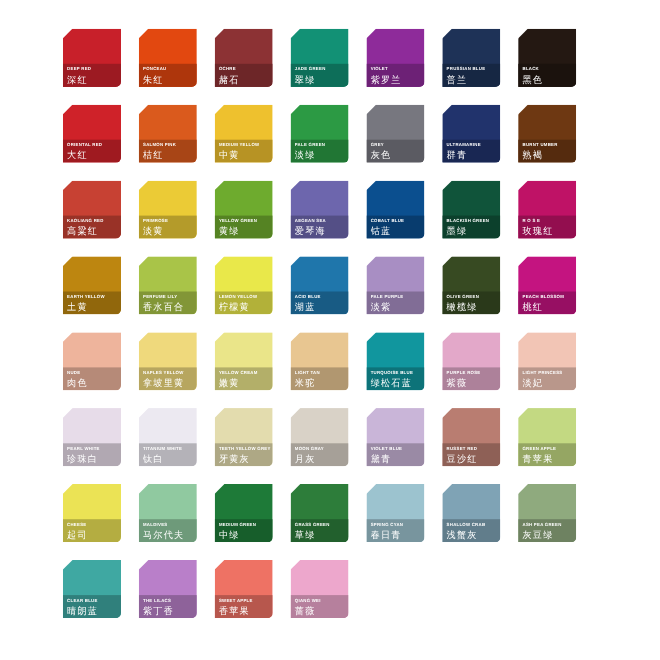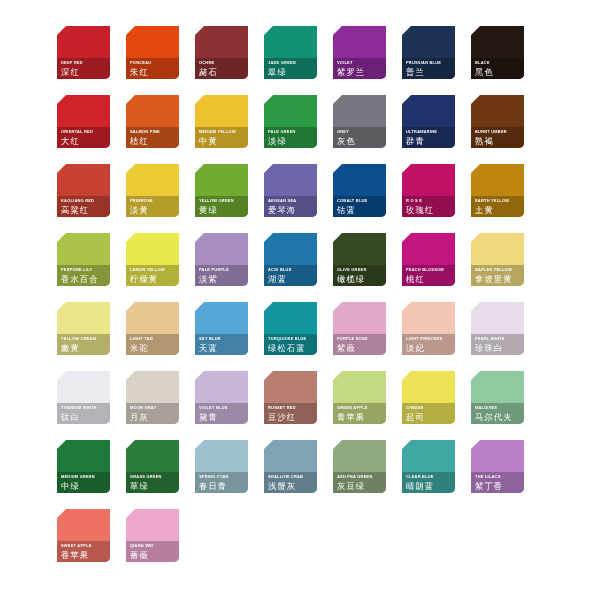--- a/index.html
+++ b/index.html
@@ -231,20 +231,28 @@
       </div>
       <div class="swatch-card light-text">
         <div class="swatch-top" style="background: rgb(11, 79, 143);"></div>
         <div class="swatch-band" style="background: rgb(8, 60, 110);"></div>
         <div class="swatch-labels">
           <span class="swatch-en" style="transform: scaleX(0.959);">COBALT BLUE</span>
           <span class="swatch-cn" style="transform-origin: left center; transform: scaleX(0.959);">钴蓝</span>
         </div>
       </div>
       <div class="swatch-card light-text">
+        <div class="swatch-top" style="background: rgb(16, 84, 58);"></div>
+        <div class="swatch-band" style="background: rgb(12, 64, 44);"></div>
+        <div class="swatch-labels">
+          <span class="swatch-en" style="transform: scaleX(0.959);">BLACKISH GREEN</span>
+          <span class="swatch-cn" style="transform-origin: left center; transform: scaleX(0.959);">墨绿</span>
+        </div>
+      </div>
+      <div class="swatch-card light-text">
         <div class="swatch-top" style="background: rgb(191, 18, 102);"></div>
         <div class="swatch-band" style="background: rgb(147, 14, 79);"></div>
         <div class="swatch-labels">
           <span class="swatch-en" style="transform: scaleX(0.959);">R O S E</span>
           <span class="swatch-cn" style="transform-origin: left center; transform: scaleX(0.959);">玫瑰红</span>
         </div>
       </div>
       <div class="swatch-card light-text">
         <div class="swatch-top" style="background: rgb(189, 134, 16);"></div>
         <div class="swatch-band" style="background: rgb(145, 103, 12);"></div>
@@ -263,52 +271,60 @@
       </div>
       <div class="swatch-card light-text">
         <div class="swatch-top" style="background: rgb(233, 232, 74);"></div>
         <div class="swatch-band" style="background: rgb(178, 177, 57);"></div>
         <div class="swatch-labels">
           <span class="swatch-en" style="transform: scaleX(0.959);">LEMON YELLOW</span>
           <span class="swatch-cn" style="transform-origin: left center; transform: scaleX(0.959);">柠檬黄</span>
         </div>
       </div>
       <div class="swatch-card light-text">
+        <div class="swatch-top" style="background: rgb(31, 118, 171);"></div>
+        <div class="swatch-band" style="background: rgb(24, 91, 132);"></div>
+        <div class="swatch-labels">
+          <span class="swatch-en" style="transform: scaleX(0.959);">ACID BLUE</span>
+          <span class="swatch-cn" style="transform-origin: left center; transform: scaleX(0.959);">湖蓝</span>
+        </div>
+      </div>
+      <div class="swatch-card light-text">
         <div class="swatch-top" style="background: rgb(168, 142, 195);"></div>
         <div class="swatch-band" style="background: rgb(129, 109, 150);"></div>
         <div class="swatch-labels">
           <span class="swatch-en" style="transform: scaleX(0.959);">PALE PURPLE</span>
           <span class="swatch-cn" style="transform-origin: left center; transform: scaleX(0.959);">淡紫</span>
         </div>
       </div>
       <div class="swatch-card light-text">
-        <div class="swatch-top" style="background: rgb(31, 118, 171);"></div>
-        <div class="swatch-band" style="background: rgb(24, 91, 132);"></div>
-        <div class="swatch-labels">
-          <span class="swatch-en" style="transform: scaleX(0.959);">ACID BLUE</span>
-          <span class="swatch-cn" style="transform-origin: left center; transform: scaleX(0.959);">湖蓝</span>
-        </div>
-      </div>
-      <div class="swatch-card light-text">
         <div class="swatch-top" style="background: rgb(55, 74, 34);"></div>
         <div class="swatch-band" style="background: rgb(42, 57, 26);"></div>
         <div class="swatch-labels">
           <span class="swatch-en" style="transform: scaleX(0.959);">OLIVE GREEN</span>
           <span class="swatch-cn" style="transform-origin: left center; transform: scaleX(0.959);">橄榄绿</span>
         </div>
       </div>
       <div class="swatch-card light-text">
         <div class="swatch-top" style="background: rgb(196, 20, 128);"></div>
         <div class="swatch-band" style="background: rgb(151, 15, 99);"></div>
         <div class="swatch-labels">
           <span class="swatch-en" style="transform: scaleX(0.959);">PEACH BLOSSOM</span>
           <span class="swatch-cn" style="transform-origin: left center; transform: scaleX(0.959);">桃红</span>
         </div>
       </div>
       <div class="swatch-card light-text">
+        <div class="swatch-top" style="background: rgb(238, 180, 156);"></div>
+        <div class="swatch-band" style="background: rgb(182, 138, 120);"></div>
+        <div class="swatch-labels">
+          <span class="swatch-en" style="transform: scaleX(0.959);">NUDE</span>
+          <span class="swatch-cn" style="transform-origin: left center; transform: scaleX(0.959);">肉色</span>
+        </div>
+      </div>
+      <div class="swatch-card light-text">
         <div class="swatch-top" style="background: rgb(239, 217, 124);"></div>
         <div class="swatch-band" style="background: rgb(183, 166, 95);"></div>
         <div class="swatch-labels">
           <span class="swatch-en" style="transform: scaleX(0.959);">NAPLES YELLOW</span>
           <span class="swatch-cn" style="transform-origin: left center; transform: scaleX(0.959);">拿坡里黄</span>
         </div>
       </div>
       <div class="swatch-card light-text">
         <div class="swatch-top" style="background: rgb(234, 229, 137);"></div>
         <div class="swatch-band" style="background: rgb(179, 175, 105);"></div>
@@ -319,28 +335,20 @@
       </div>
       <div class="swatch-card light-text">
         <div class="swatch-top" style="background: rgb(232, 198, 145);"></div>
         <div class="swatch-band" style="background: rgb(177, 151, 112);"></div>
         <div class="swatch-labels">
           <span class="swatch-en" style="transform: scaleX(0.959);">LIGHT TAN</span>
           <span class="swatch-cn" style="transform-origin: left center; transform: scaleX(0.959);">米驼</span>
         </div>
       </div>
       <div class="swatch-card light-text">
-        <div class="swatch-top" style="background: rgb(87, 166, 216);"></div>
-        <div class="swatch-band" style="background: rgb(67, 128, 166);"></div>
-        <div class="swatch-labels">
-          <span class="swatch-en" style="transform: scaleX(0.959);">SKY BLUE</span>
-          <span class="swatch-cn" style="transform-origin: left center; transform: scaleX(0.959);">天蓝</span>
-        </div>
-      </div>
-      <div class="swatch-card light-text">
         <div class="swatch-top" style="background: rgb(17, 150, 158);"></div>
         <div class="swatch-band" style="background: rgb(13, 115, 121);"></div>
         <div class="swatch-labels">
           <span class="swatch-en" style="transform: scaleX(0.959);">TURQUOISE BLUE</span>
           <span class="swatch-cn" style="transform-origin: left center; transform: scaleX(0.959);">绿松石蓝</span>
         </div>
       </div>
       <div class="swatch-card light-text">
         <div class="swatch-top" style="background: rgb(227, 168, 201);"></div>
         <div class="swatch-band" style="background: rgb(173, 129, 154);"></div>
@@ -364,20 +372,28 @@
           <span class="swatch-en" style="transform: scaleX(0.959);">PEARL WHITE</span>
           <span class="swatch-cn" style="transform-origin: left center; transform: scaleX(0.959);">珍珠白</span>
         </div>
       </div>
       <div class="swatch-card light-text">
         <div class="swatch-top" style="background: rgb(236, 233, 241);"></div>
         <div class="swatch-band" style="background: rgb(180, 178, 184);"></div>
         <div class="swatch-labels">
           <span class="swatch-en" style="transform: scaleX(0.959);">TITANIUM WHITE</span>
           <span class="swatch-cn" style="transform-origin: left center; transform: scaleX(0.959);">钛白</span>
+        </div>
+      </div>
+      <div class="swatch-card light-text">
+        <div class="swatch-top" style="background: rgb(227, 220, 174);"></div>
+        <div class="swatch-band" style="background: rgb(174, 168, 133);"></div>
+        <div class="swatch-labels">
+          <span class="swatch-en" style="transform: scaleX(0.959);">TEETH YELLOW GREY</span>
+          <span class="swatch-cn" style="transform-origin: left center; transform: scaleX(0.959);">牙黄灰</span>
         </div>
       </div>
       <div class="swatch-card light-text">
         <div class="swatch-top" style="background: rgb(217, 210, 199);"></div>
         <div class="swatch-band" style="background: rgb(166, 160, 152);"></div>
         <div class="swatch-labels">
           <span class="swatch-en" style="transform: scaleX(0.959);">MOON GRAY</span>
           <span class="swatch-cn" style="transform-origin: left center; transform: scaleX(0.959);">月灰</span>
         </div>
       </div>

